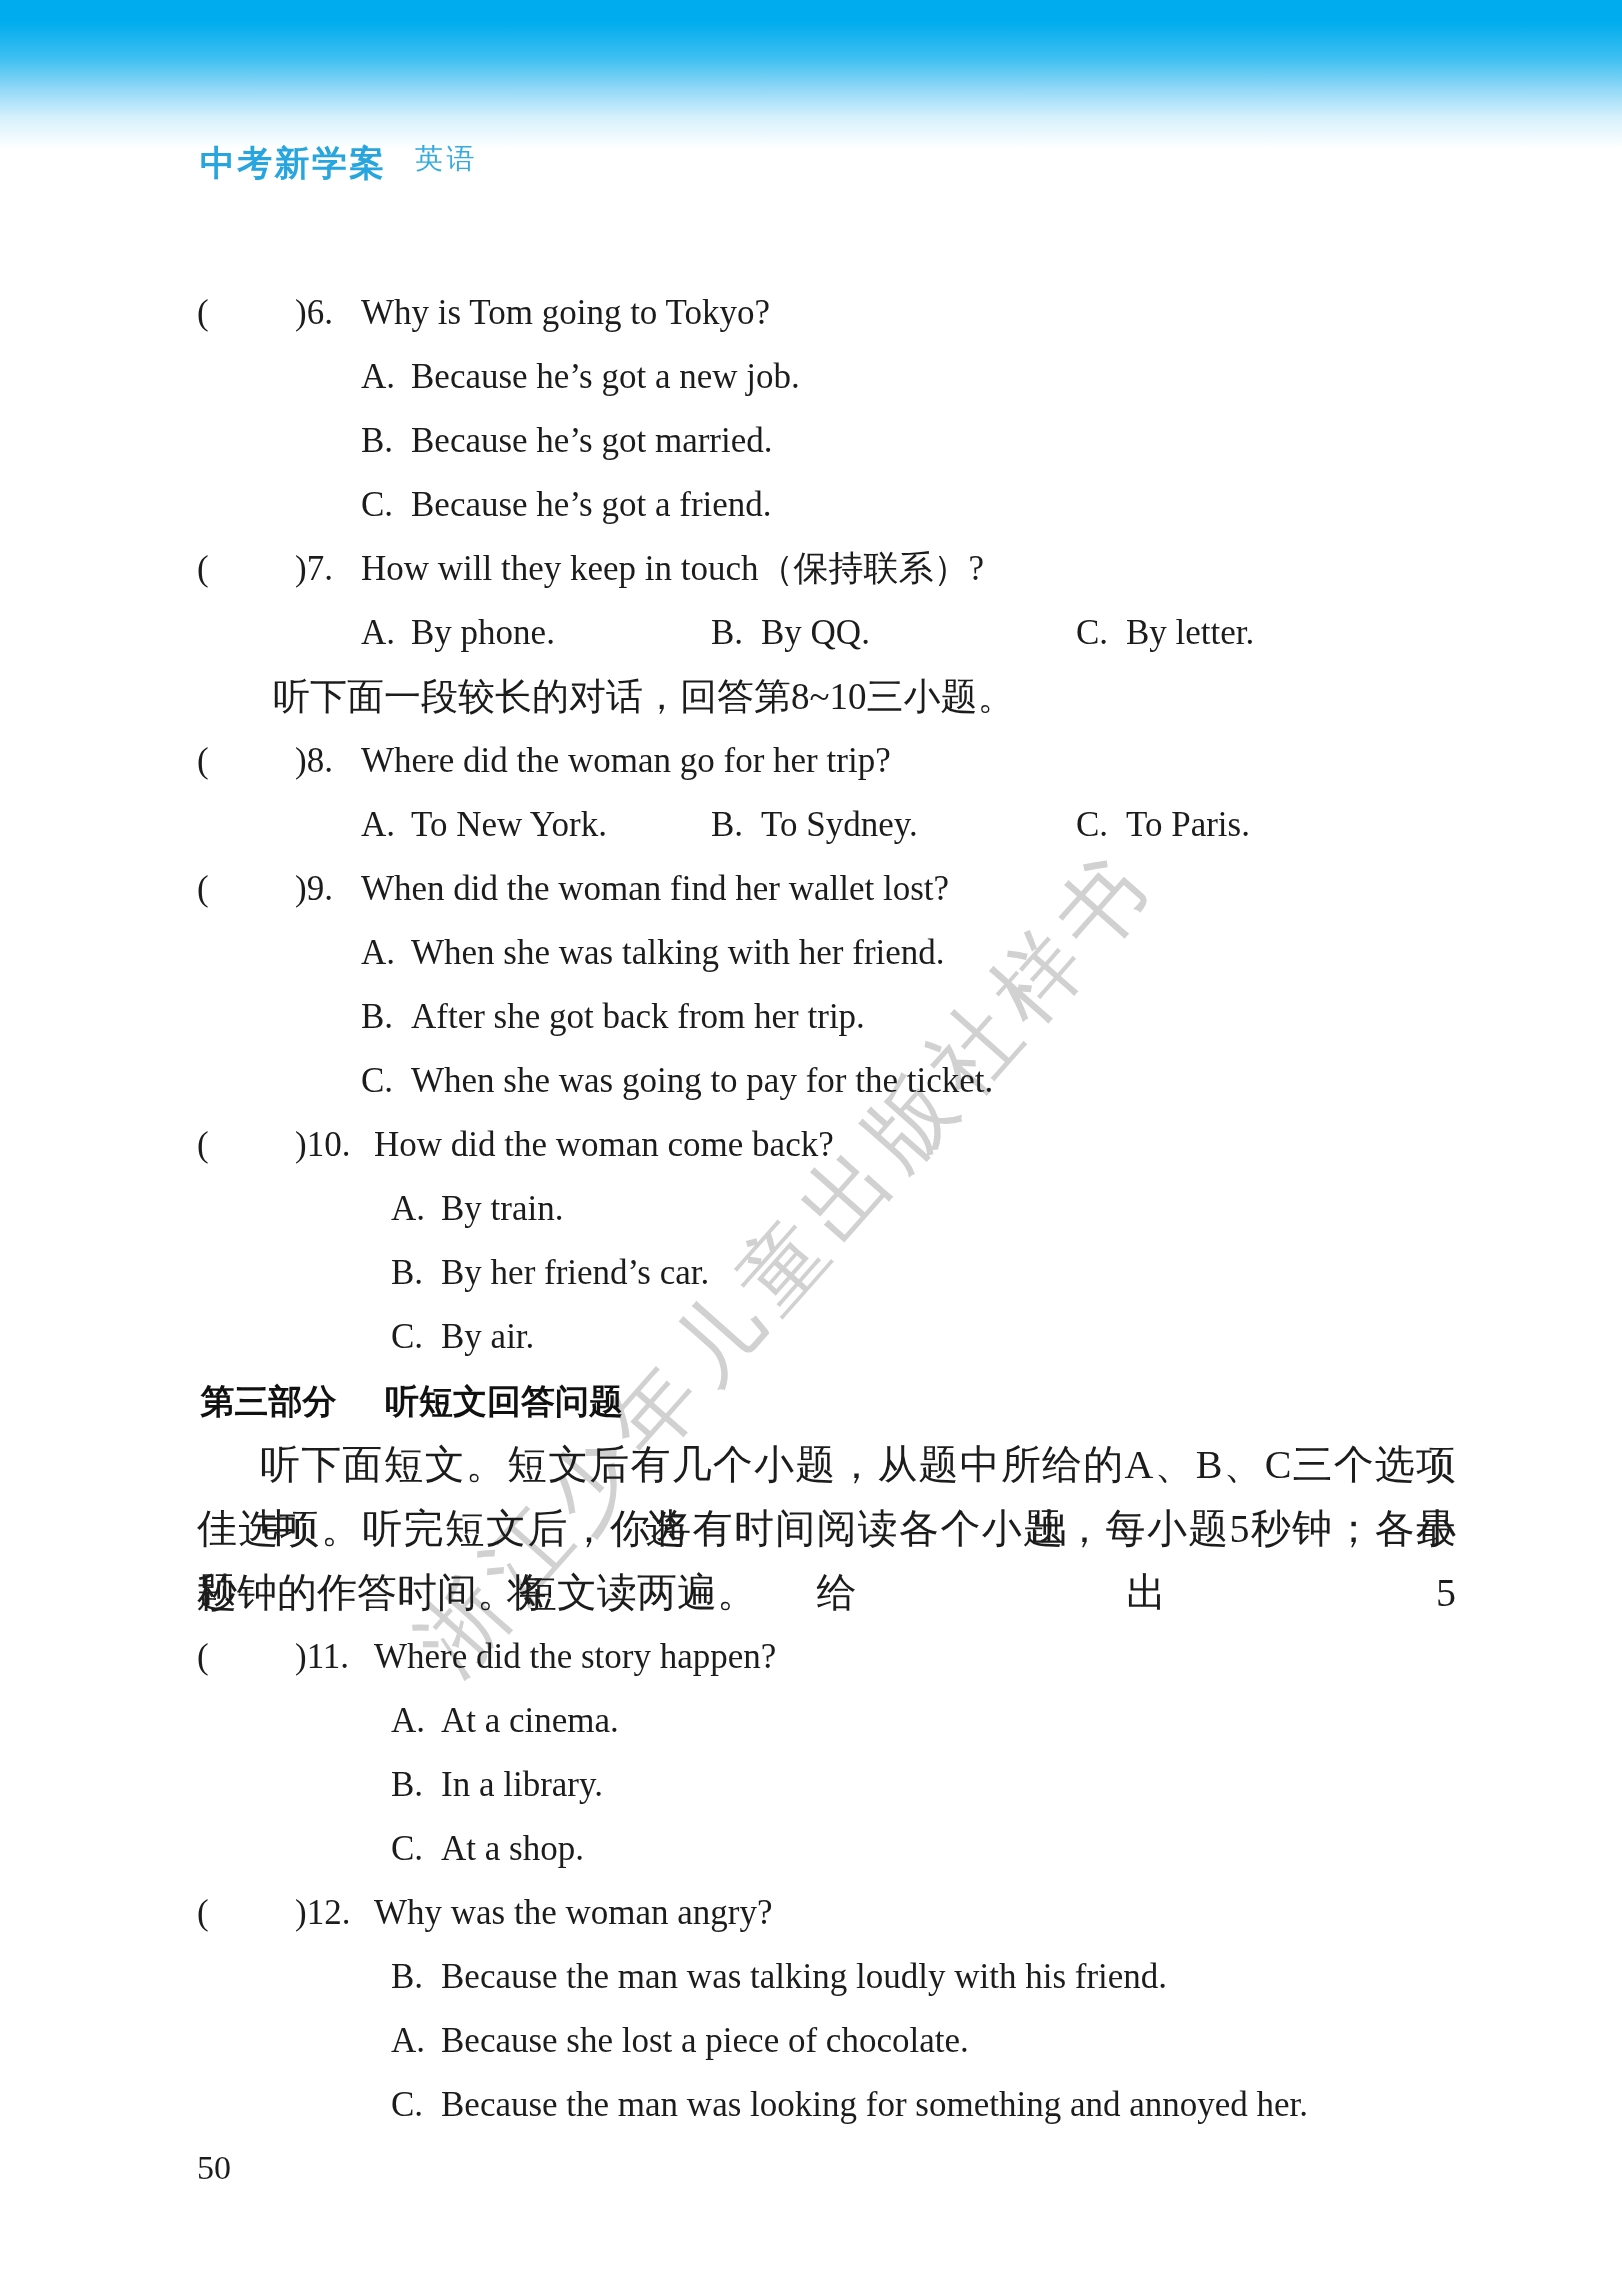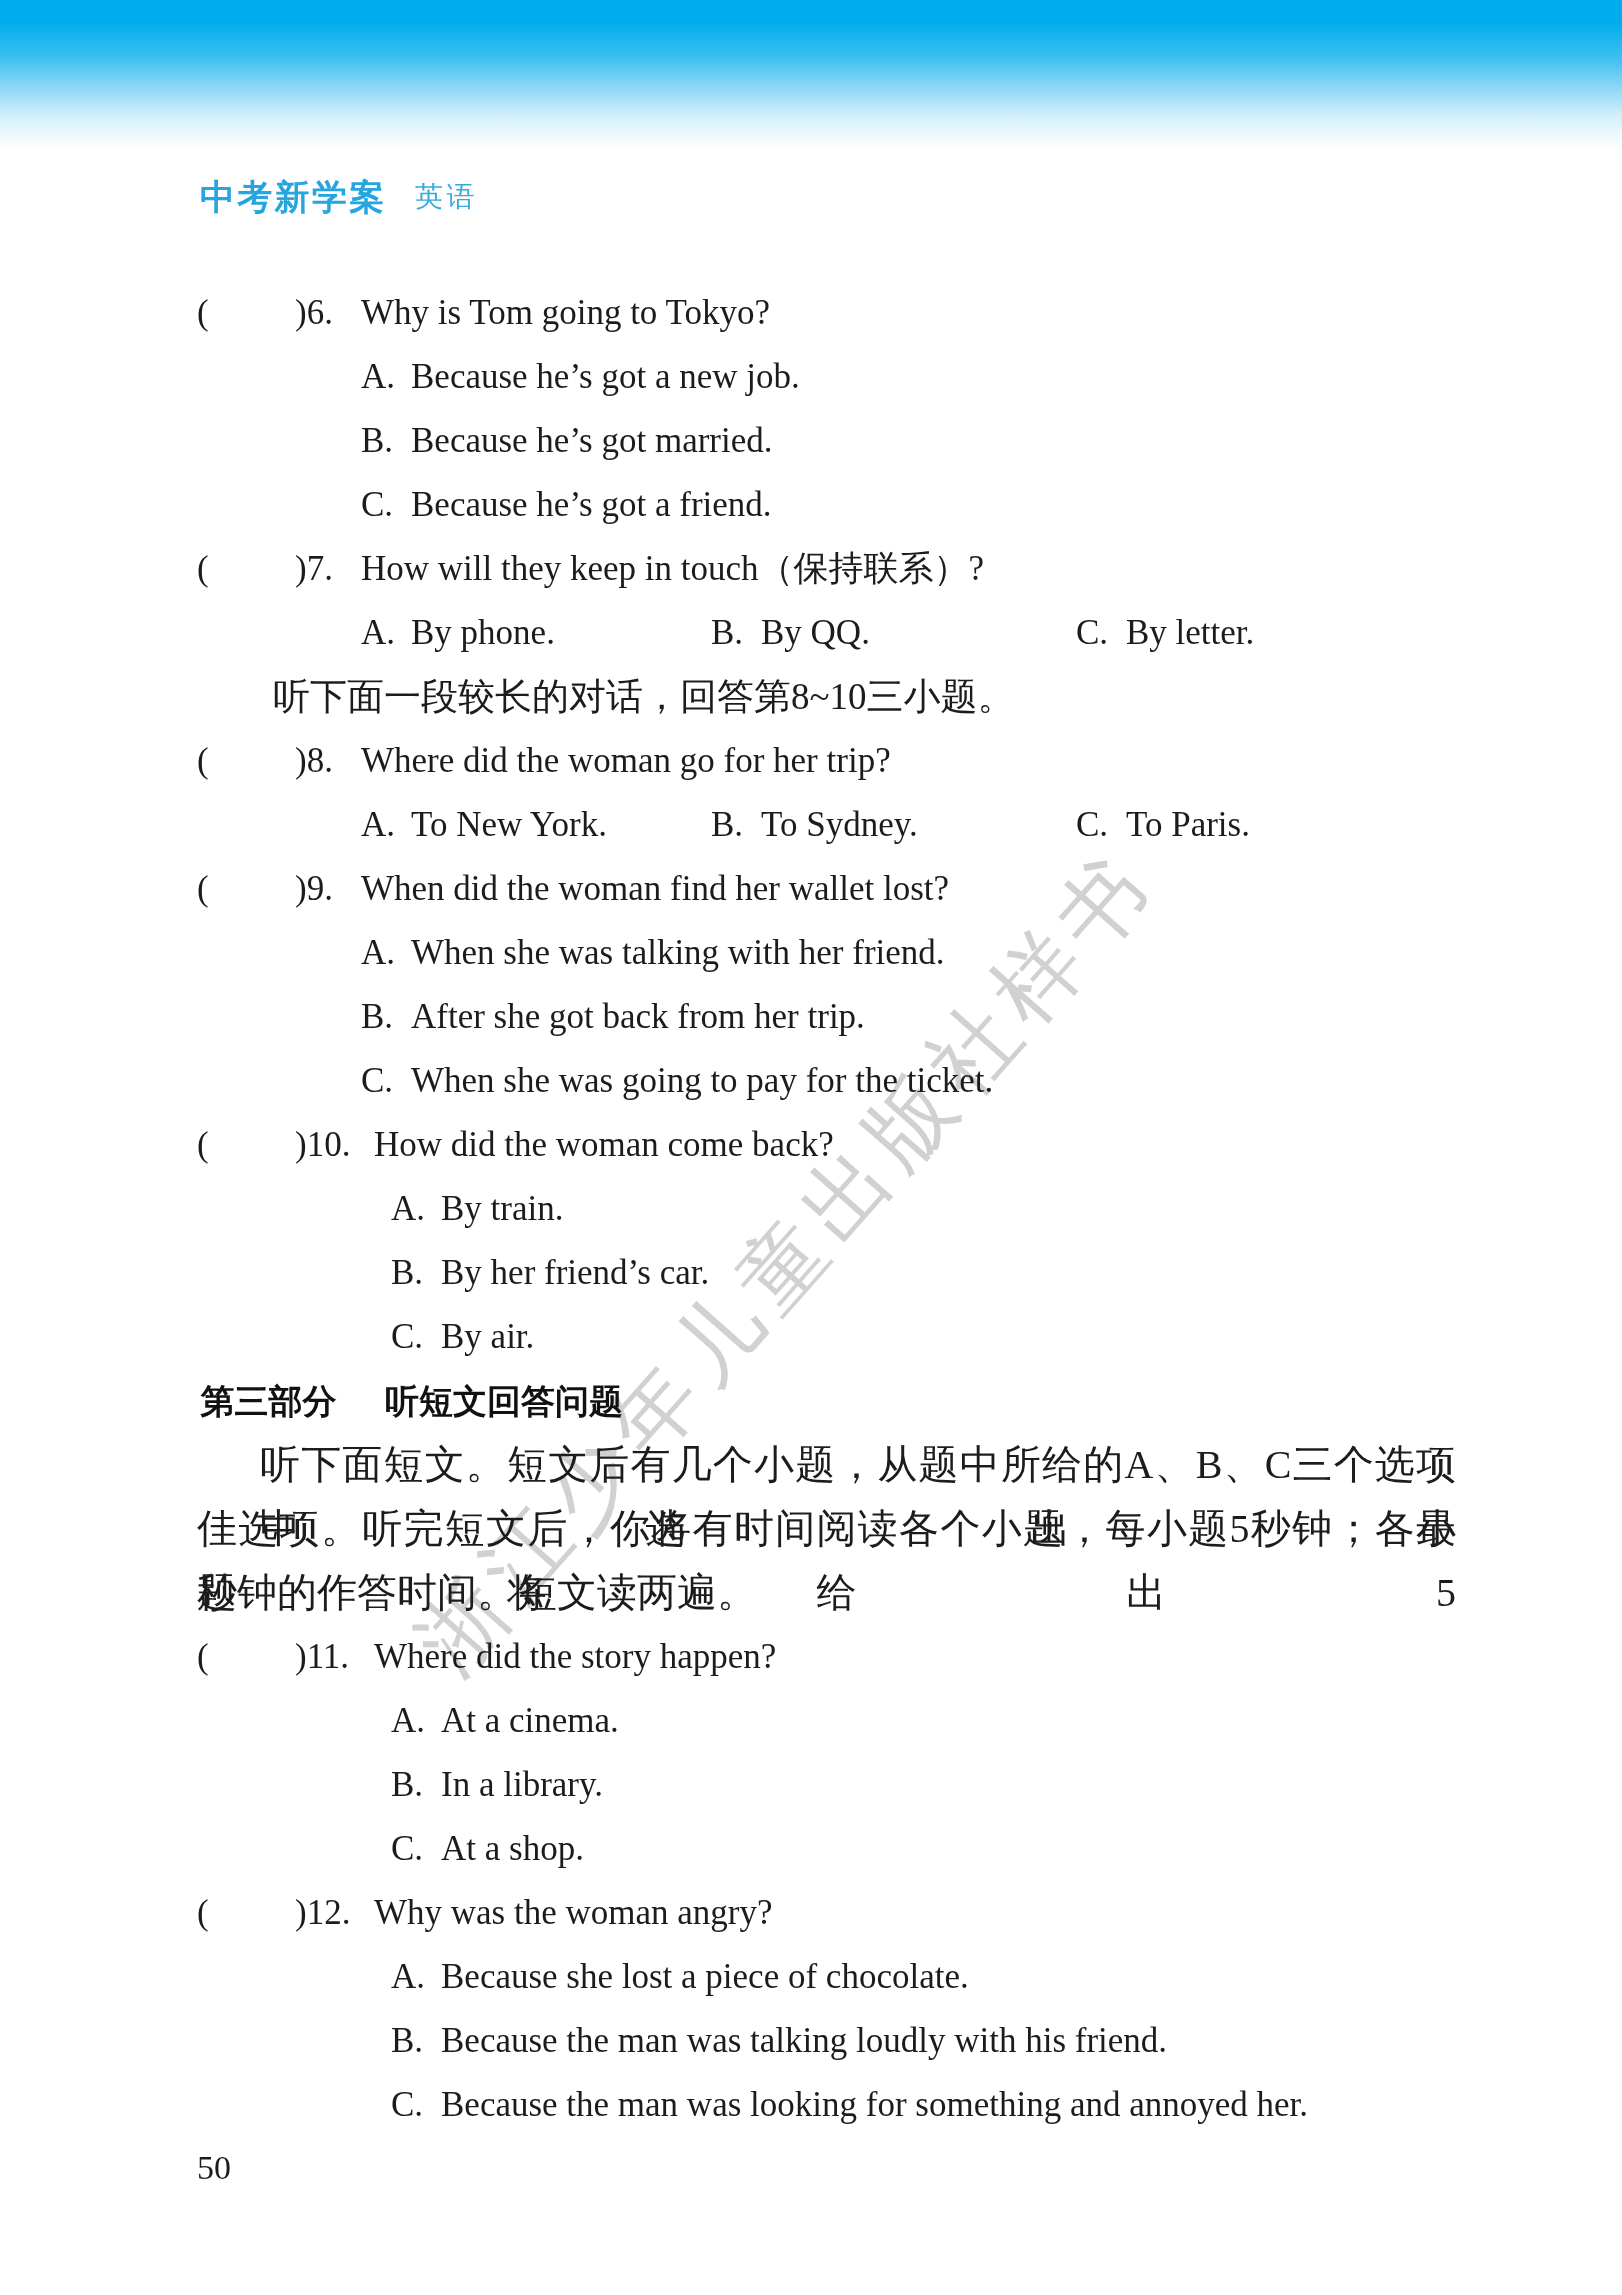--- a/index.html
+++ b/index.html
@@ -15,24 +15,23 @@
   
   .header-band{
     position:absolute;left:0;top:0;width:1622px;height:155px;
     background:linear-gradient(180deg,
       #00acee 0%, #00acee 14%,
       #3fc0f1 38%, #93d9f7 58%,
       #d6f1fc 76%, #ffffff 96%);
   }
   .brand-row{
     position:absolute;left:200px;top:140px;height:46px;
-    display:flex;align-items:center;gap:28.5px;
+    display:flex;gap:28.5px;
     font-family:"Liberation Sans","DejaVu Sans",sans-serif;
     z-index:3;
-    margin-top:34px;
   }
   .brand{font-size:35px;font-weight:800;color:#27a5de;letter-spacing:2.3px;}
   .subject{font-size:28px;font-weight:400;color:#35abdf;letter-spacing:3.4px;}
 
   
   .watermark{
     position:absolute;left:786px;top:1263px;
     transform:translate(-50%,-50%) rotate(-48.5deg);
     font-size:86px;letter-spacing:10.3px;white-space:nowrap;
     color:#c9c9c9;opacity:.85;z-index:1;
@@ -180,25 +179,25 @@
   <div class="row">
     <span class="abs opt d2"><span class="olab">C.</span><span>At a shop.</span></span>
   </div>
 
   <div class="row">
     <span class="abs bo">(</span>
     <span class="abs qn"><span>)</span><span>12.</span></span>
     <span class="abs qt d2">Why was the woman angry?</span>
   </div>
   <div class="row">
+    <span class="abs opt d2"><span class="olab">B.</span><span>Because the man was talking loudly with his friend.</span></span>
+  </div>
+  <div class="row">
     <span class="abs opt d2"><span class="olab">A.</span><span>Because she lost a piece of chocolate.</span></span>
   </div>
   <div class="row">
-    <span class="abs opt d2"><span class="olab">B.</span><span>Because the man was talking loudly with his friend.</span></span>
-  </div>
-  <div class="row">
     <span class="abs opt d2"><span class="olab">C.</span><span>Because the man was looking for something and annoyed her.</span></span>
   </div>
 
 </div>
 
 <div class="page-num">50</div>
 
 
 </body></html>

